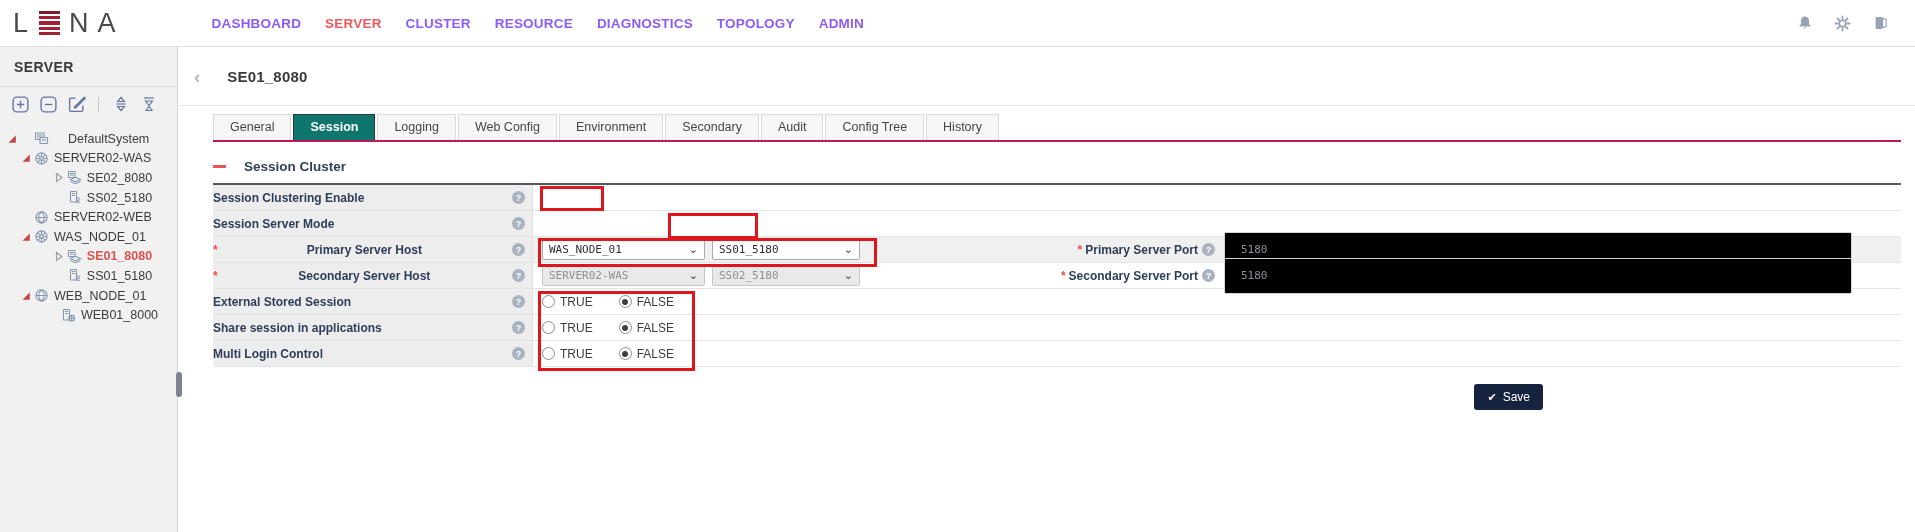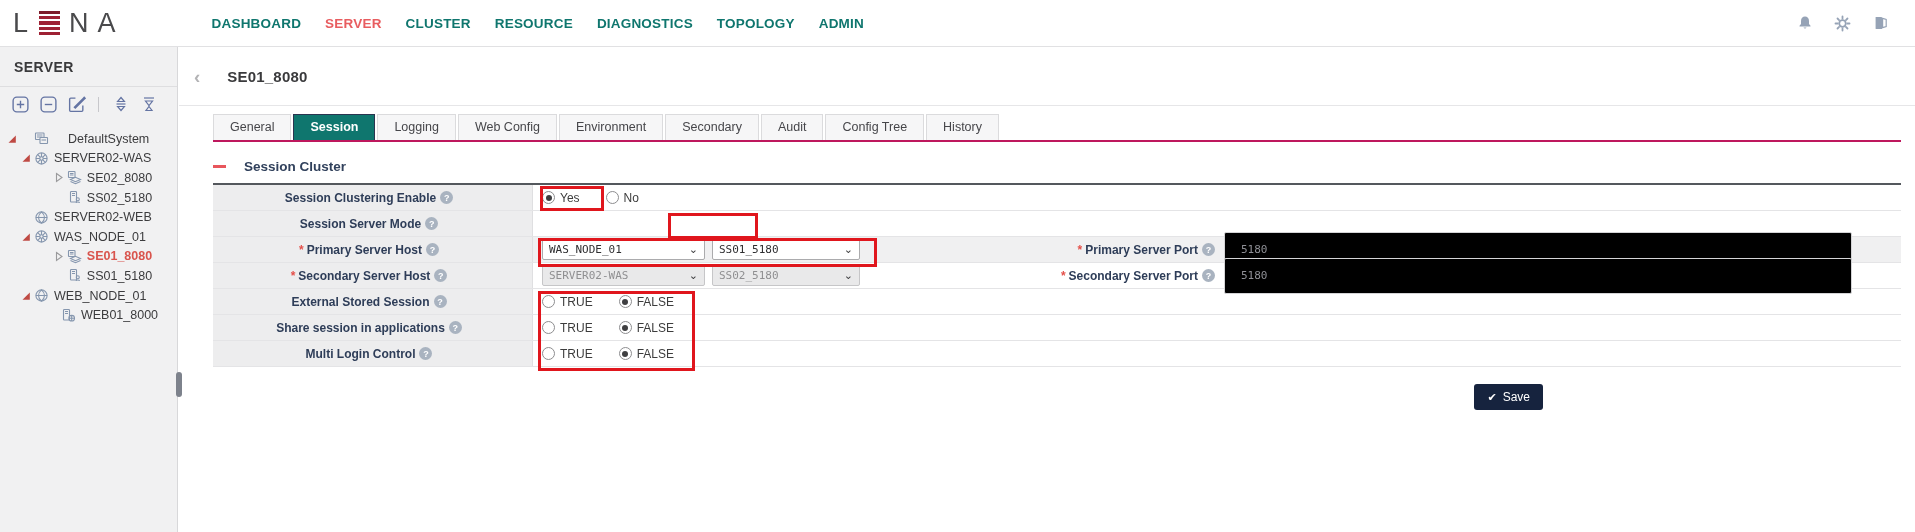--- a/index.html
+++ b/index.html
@@ -8,21 +8,21 @@
 
   
   .topbar { position:absolute; top:0; left:0; width:1915px; height:47px; background:#fff;
     border-bottom:1px solid #e1e1e3; display:flex; align-items:center; z-index:4; }
   .logo { margin-left:13px; display:flex; align-items:center; gap:7px; cursor:pointer; }
   .lg-ch { font-size:27px; color:#4a4a4c; letter-spacing:2px; }
   .lg-bars { display:flex; flex-direction:column; gap:2px; margin:0 2px; }
   .lg-bars i { display:block; width:21px; height:3.2px; background:#9e2134; }
   .lg-bars i:nth-child(1){ background:#7d1b29; }
   .mainnav { margin-left:92px; display:flex; gap:20px; }
-  .nav-item { font-size:13.5px; font-weight:bold; color:#0f766e; letter-spacing:.2px;
+  .nav-item { font-size:13.5px; font-weight:bold; color:#8b5cf6; letter-spacing:.2px;
     cursor:pointer; text-decoration:none; padding:6px 2px; }
   .nav-item.active { color:#e85d60; }
   .top-icons { margin-left:auto; margin-right:26px; display:flex; gap:21px; align-items:center; }
   .tico { width:17px; height:17px; cursor:pointer; display:flex; align-items:center; justify-content:center; }
 
   
   .sidebar { position:absolute; left:0; top:47px; width:178px; height:485px;
     background:#f1f1f2; border-right:1px solid #d8d8da; }
   .sb-title { height:40px; line-height:40px; padding-left:14px; font-size:14px; font-weight:bold;
     color:#3a3a3c; letter-spacing:.4px; border-bottom:1px solid #dedee0; }
@@ -49,21 +49,21 @@
     border:1px solid #dbdbdd; border-bottom:none; margin-right:2px; cursor:pointer; }
   .tab.active { background:#0f766e; border-color:#2b3550; color:#fff; font-weight:bold; }
 
   .section-title { margin:17px 0 0 34px; display:flex; align-items:center; gap:18px; }
   .sec-dash { width:13px; height:3px; background:#e8565c; }
   .sec-text { font-size:13.5px; font-weight:bold; color:#31415c; }
 
   .form { margin:9px 14px 0 34px; border-top:2px solid #54585d; position:relative; }
   .frow { display:flex; height:26px; border-bottom:1px solid #e4e4e6; align-items:stretch; }
   .flabel { width:320px; min-width:320px; background:#ededee; border-right:1px solid #dfdfe1;
-    display:flex; align-items:center; justify-content:center; padding-right:7px;
+    display:flex; align-items:center; justify-content:space-between; padding-right:7px;
     font-size:12px; font-weight:bold; color:#2e3d58; }
   .req { color:#e4504a; margin-right:3px; font-weight:bold; }
   .help { width:13px; min-width:13px; height:13px; border-radius:50%; background:#a9b3c0; color:#fff;
     font-size:9px; font-weight:bold; display:flex; align-items:center; justify-content:center;
     margin-left:4px; cursor:pointer; }
   .fval { flex:1; display:flex; align-items:center; padding-left:9px; font-size:12px; color:#3c3c3c; }
   .fval.shade { background:#f0f0f1; }
   .rad { display:inline-flex; align-items:center; gap:5px; margin-right:26px; cursor:pointer; }
   .rdot { width:13px; min-width:13px; height:13px; border-radius:50%; border:1px solid #8d8d8f;
     background:#fff; position:relative; }
@@ -347,30 +347,20 @@
     <span class="sec-text">Session Cluster</span>
   </div>
 
   <div class="form">
 
     <div class="frow">
       <div class="flabel">
         <span>Session Clustering Enable</span>
         <span class="help">?</span>
       </div>
-      <div class="fval">
-        <span class="rad">
-          <span class="rdot sel"></span>
-          <span>Yes</span>
-        </span>
-        <span class="rad">
-          <span class="rdot"></span>
-          <span>No</span>
-        </span>
-      </div>
     </div>
 
     <div class="frow">
       <div class="flabel">
         <span>Session Server Mode</span>
         <span class="help">?</span>
       </div>
     </div>
 
     <div class="frow">

